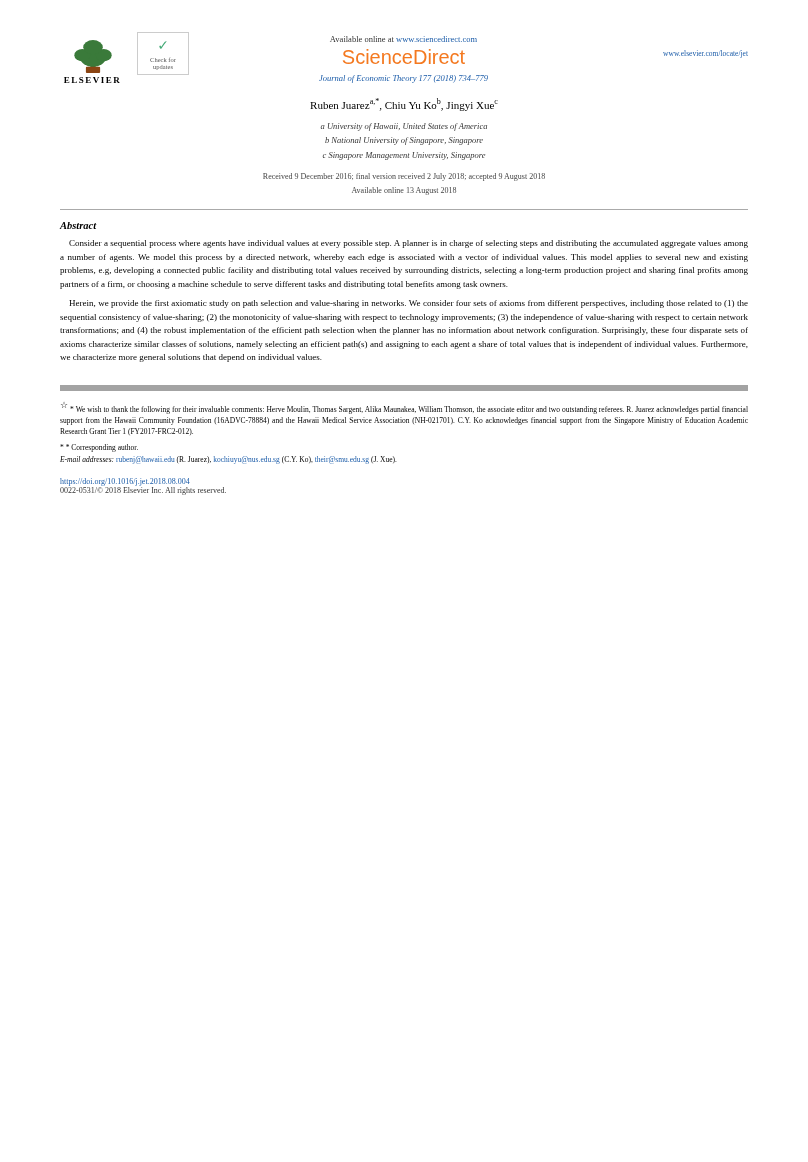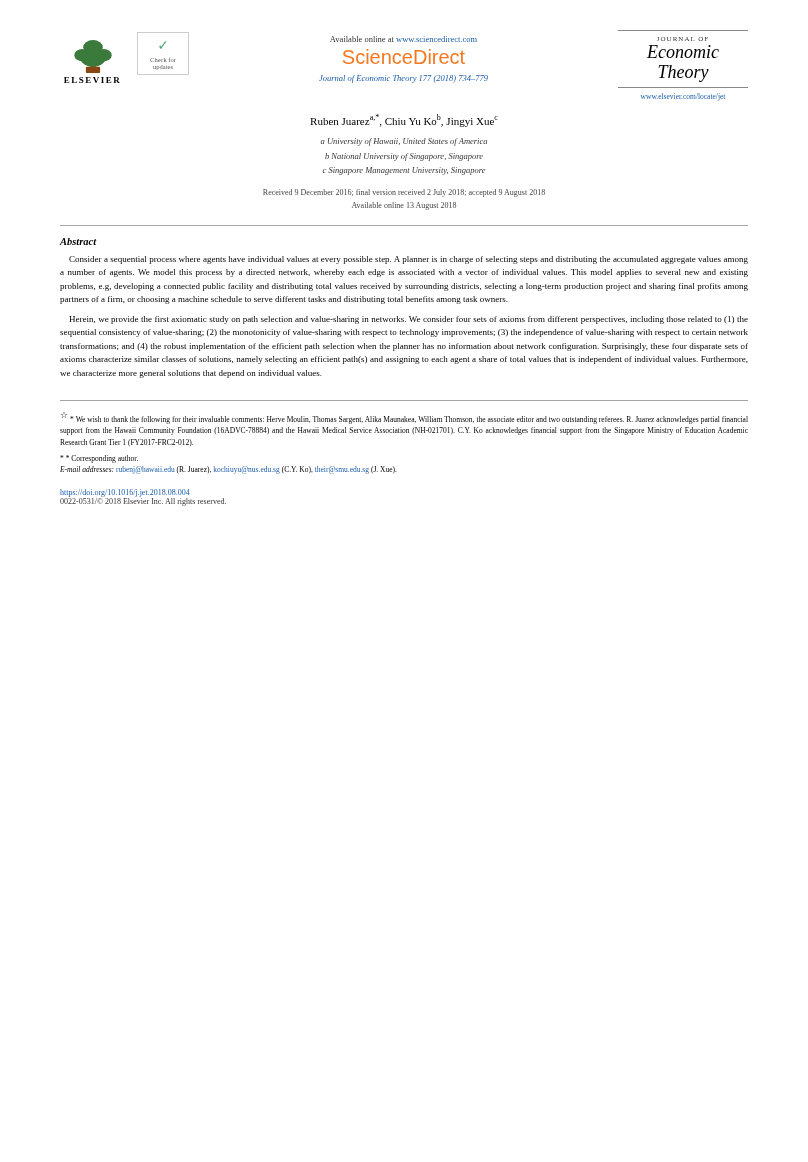--- a/index.html
+++ b/index.html
@@ -118,22 +118,21 @@
       font-size: 18px;
       font-style: italic;
       font-family: Georgia, serif;
       line-height: 1.1;
       text-align: center;
       color: #000;
     }
     .journal-website {
       font-size: 7.5px;
       color: #1a5ba8;
-      text-align: center;
-      margin-top: 3px;
+      margin-top: 19px;
     }
     .paper-title-section {
       text-align: center;
       margin: 30px 0 16px 0;
     }
     .paper-title {
       font-size: 18px;
       font-family: 'Times New Roman', serif;
       color: #000;
       font-weight: normal;
@@ -193,21 +192,21 @@
       margin-bottom: 6px;
       text-indent: 1em;
     }
     .copyright {
       font-size: 9px;
       margin-top: 4px;
       color: #000;
     }
     .footnote-section {
       margin-top: 20px;
-      border-top: 1px solid #a3a3a3;
+      border-top: 6px solid #a3a3a3;
       padding-top: 8px;
     }
     .footnote-text {
       font-size: 7.5px;
       line-height: 1.55;
       color: #000;
       text-align: justify;
     }
     .footnote-text a, .footnote-link {
       color: #1a5ba8;
@@ -270,24 +269,20 @@
       </div>
       <div class="sciencedirect-logo">
         <span style="color:#f47920;">Science</span><span>Direct</span>
       </div>
       <div class="journal-ref">
         <a class="link" href="#">Journal of Economic Theory 177 (2018) 734–779</a>
       </div>
     </div>
 
     <div class="header-right">
-      <div class="journal-title-box">
-        <div class="journal-of">JOURNAL OF</div>
-        <div class="economic-theory">Economic<br>Theory</div>
-      </div>
       <div class="journal-website">
         <a class="link" href="#">www.elsevier.com/locate/jet</a>
       </div>
     </div>
   </div>
 
 
   <div class="authors">
     <span>Ruben Juarez</span><span class="author-sup">a,*</span>,
     <span>Chiu Yu Ko</span><span class="author-sup">b</span>,

